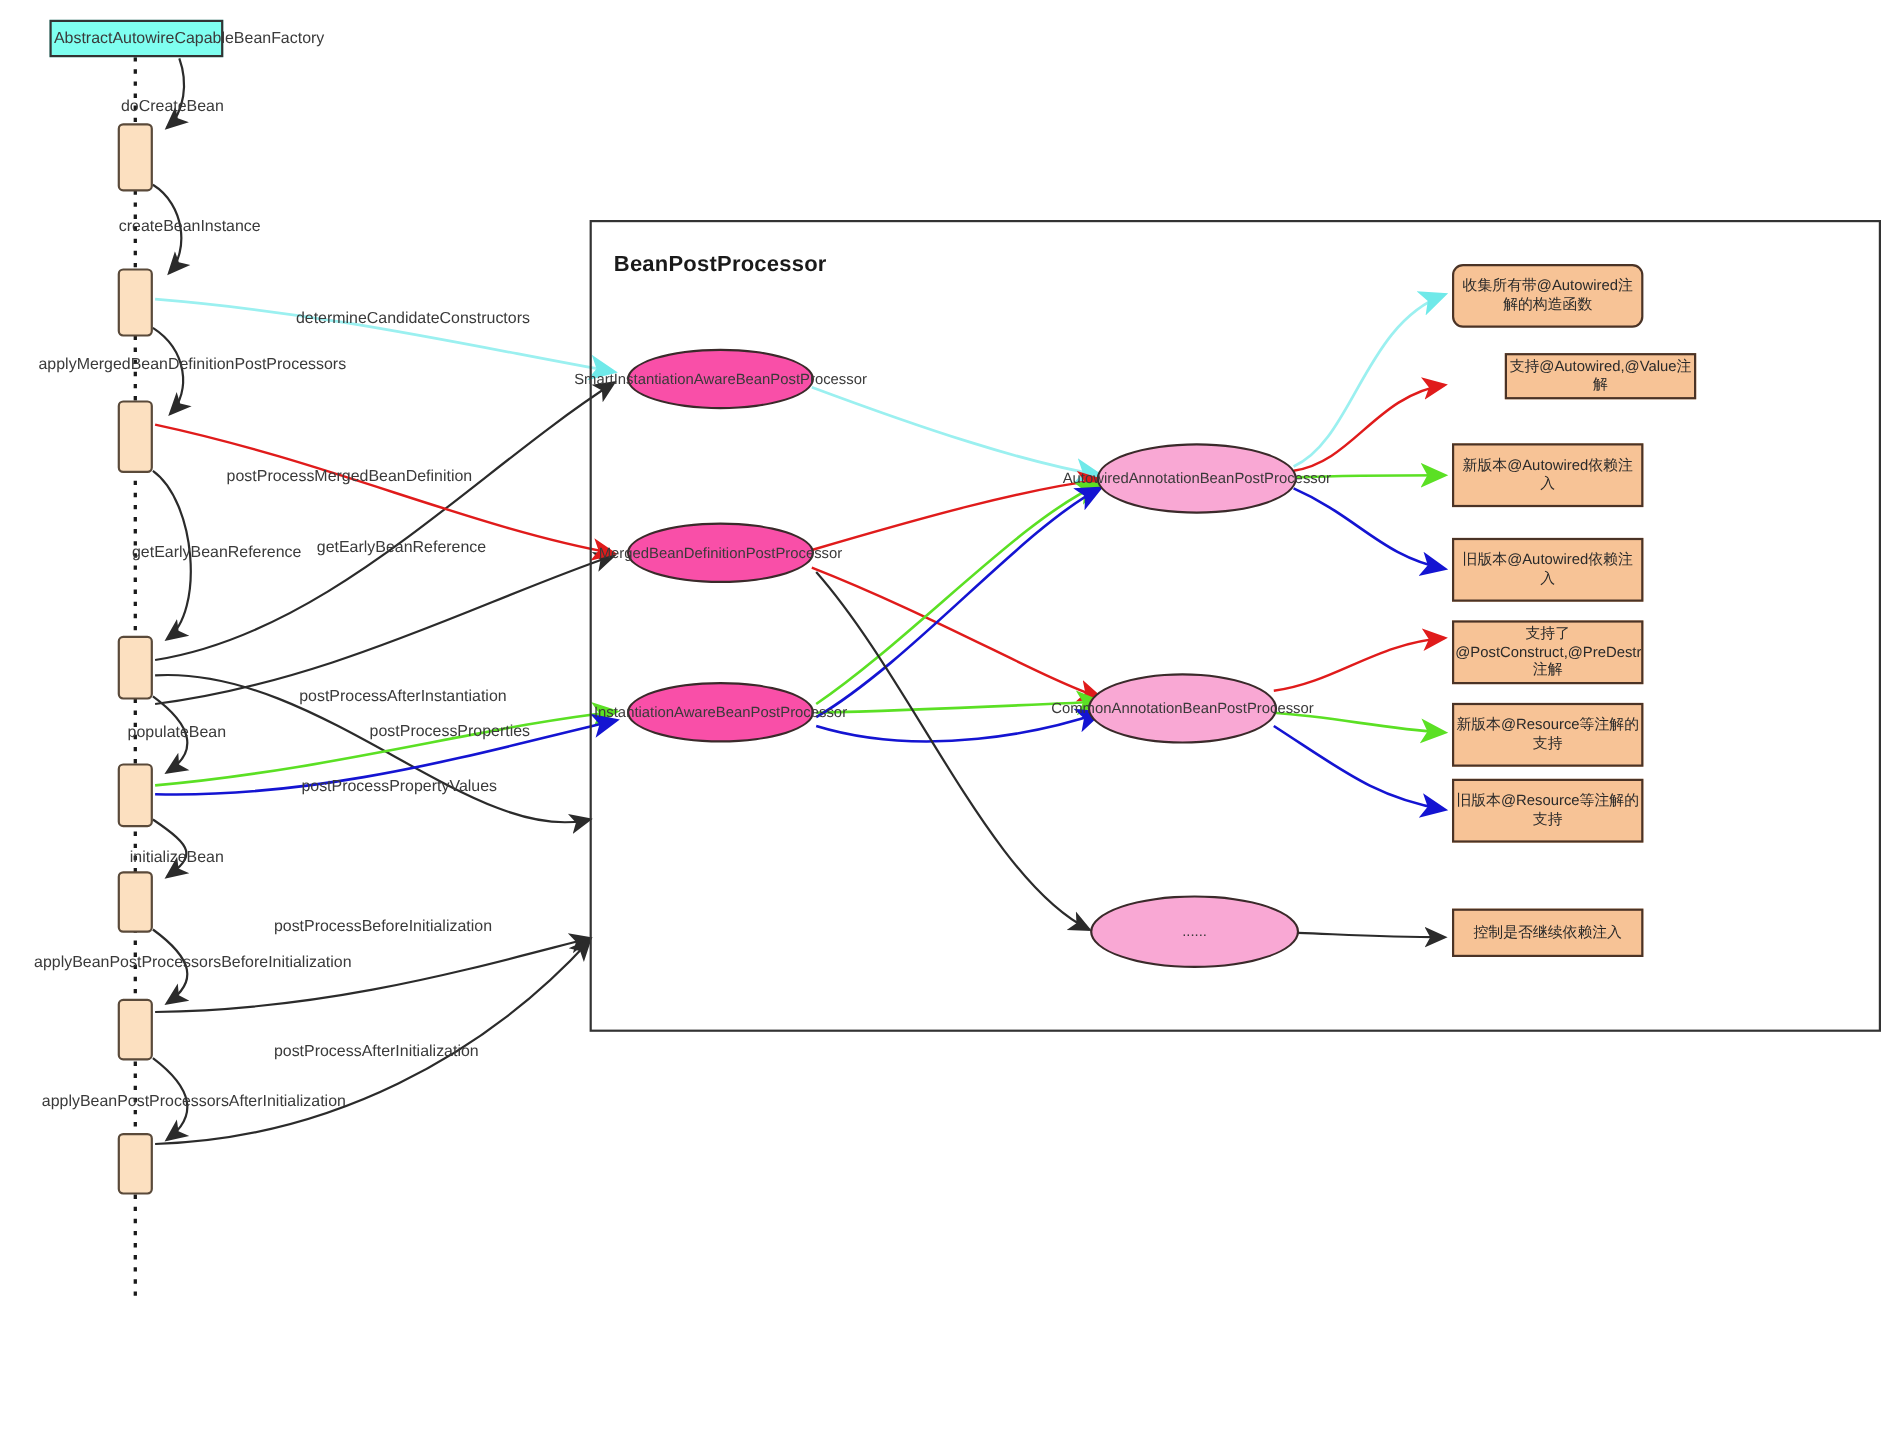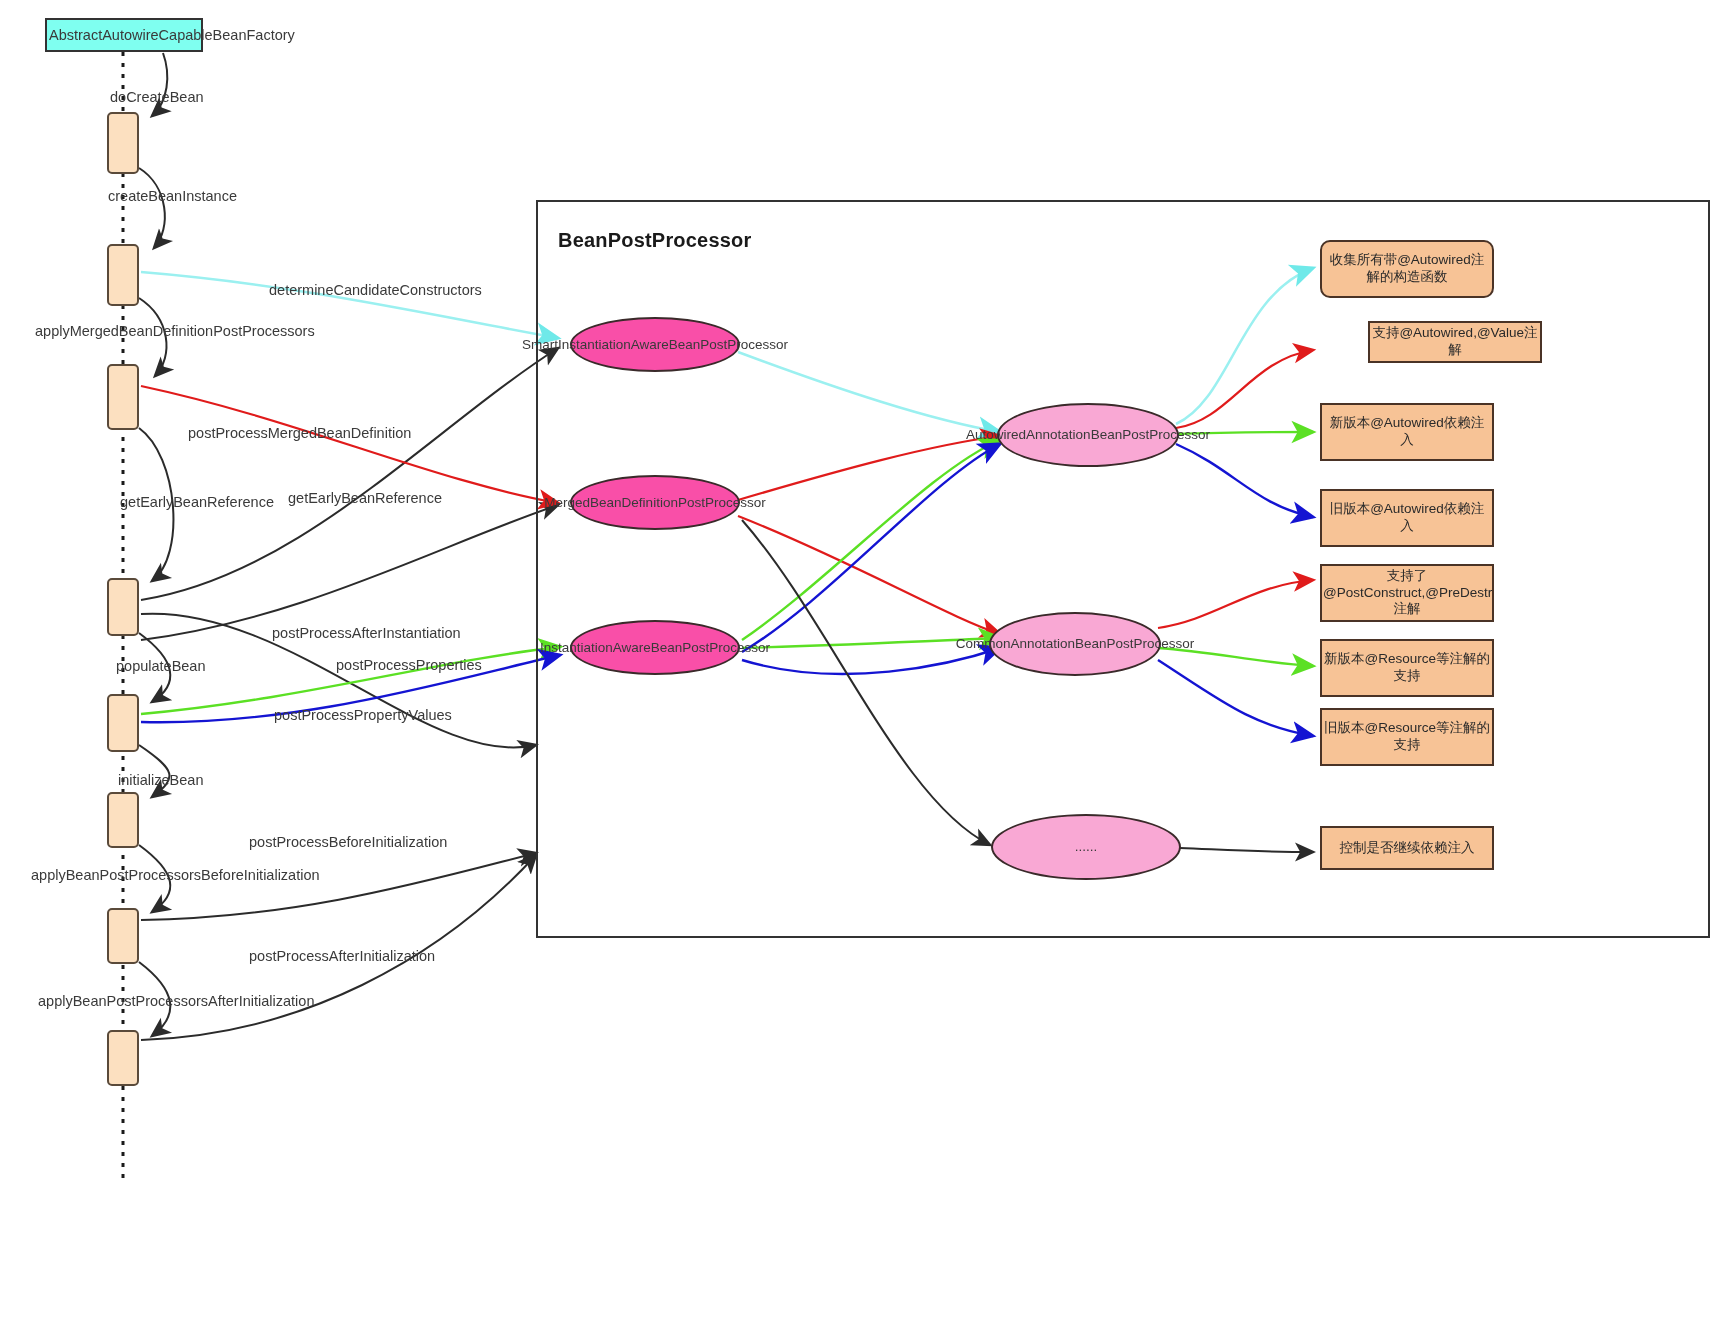--- a/index.html
+++ b/index.html
@@ -147,30 +147,30 @@
   <div class="node activation" style="top:112px;height:62px;"></div>
   <div class="node activation" style="top:244px;height:62px;"></div>
   <div class="node activation" style="top:364px;height:66px;"></div>
   <div class="node activation" style="top:578px;height:58px;"></div>
   <div class="node activation" style="top:694px;height:58px;"></div>
   <div class="node activation" style="top:792px;height:56px;"></div>
   <div class="node activation" style="top:908px;height:56px;"></div>
   <div class="node activation" style="top:1030px;height:56px;"></div>
 
   <div class="msg-label" style="left:110px;top:89px;">doCreateBean</div>
-  <div class="msg-label" style="left:108px;top:188px;">createBeanInstance</div>
+  <div class="msg-label" style="left:108px;top:198px;">createBeanInstance</div>
   <div class="msg-label" style="left:35px;top:323px;">applyMergedBeanDefinitionPostProcessors</div>
   <div class="msg-label" style="left:120px;top:494px;">getEarlyBeanReference</div>
   <div class="msg-label" style="left:116px;top:658px;">populateBean</div>
   <div class="msg-label" style="left:118px;top:772px;">initializeBean</div>
   <div class="msg-label" style="left:31px;top:867px;">applyBeanPostProcessorsBeforeInitialization</div>
   <div class="msg-label" style="left:38px;top:993px;">applyBeanPostProcessorsAfterInitialization</div>
 
   <div class="msg-label" style="left:269px;top:282px;">determineCandidateConstructors</div>
-  <div class="msg-label" style="left:188px;top:425px;">postProcessMergedBeanDefinition</div>
+  <div class="msg-label" style="left:206px;top:425px;">postProcessMergedBeanDefinition</div>
   <div class="msg-label" style="left:288px;top:490px;">getEarlyBeanReference</div>
   <div class="msg-label" style="left:272px;top:625px;">postProcessAfterInstantiation</div>
   <div class="msg-label" style="left:336px;top:657px;">postProcessProperties</div>
   <div class="msg-label" style="left:274px;top:707px;">postProcessPropertyValues</div>
   <div class="msg-label" style="left:249px;top:834px;">postProcessBeforeInitialization</div>
   <div class="msg-label" style="left:249px;top:948px;">postProcessAfterInitialization</div>
 
   <div class="node bpp-frame"></div>
   <div class="bpp-title">BeanPostProcessor</div>
 

